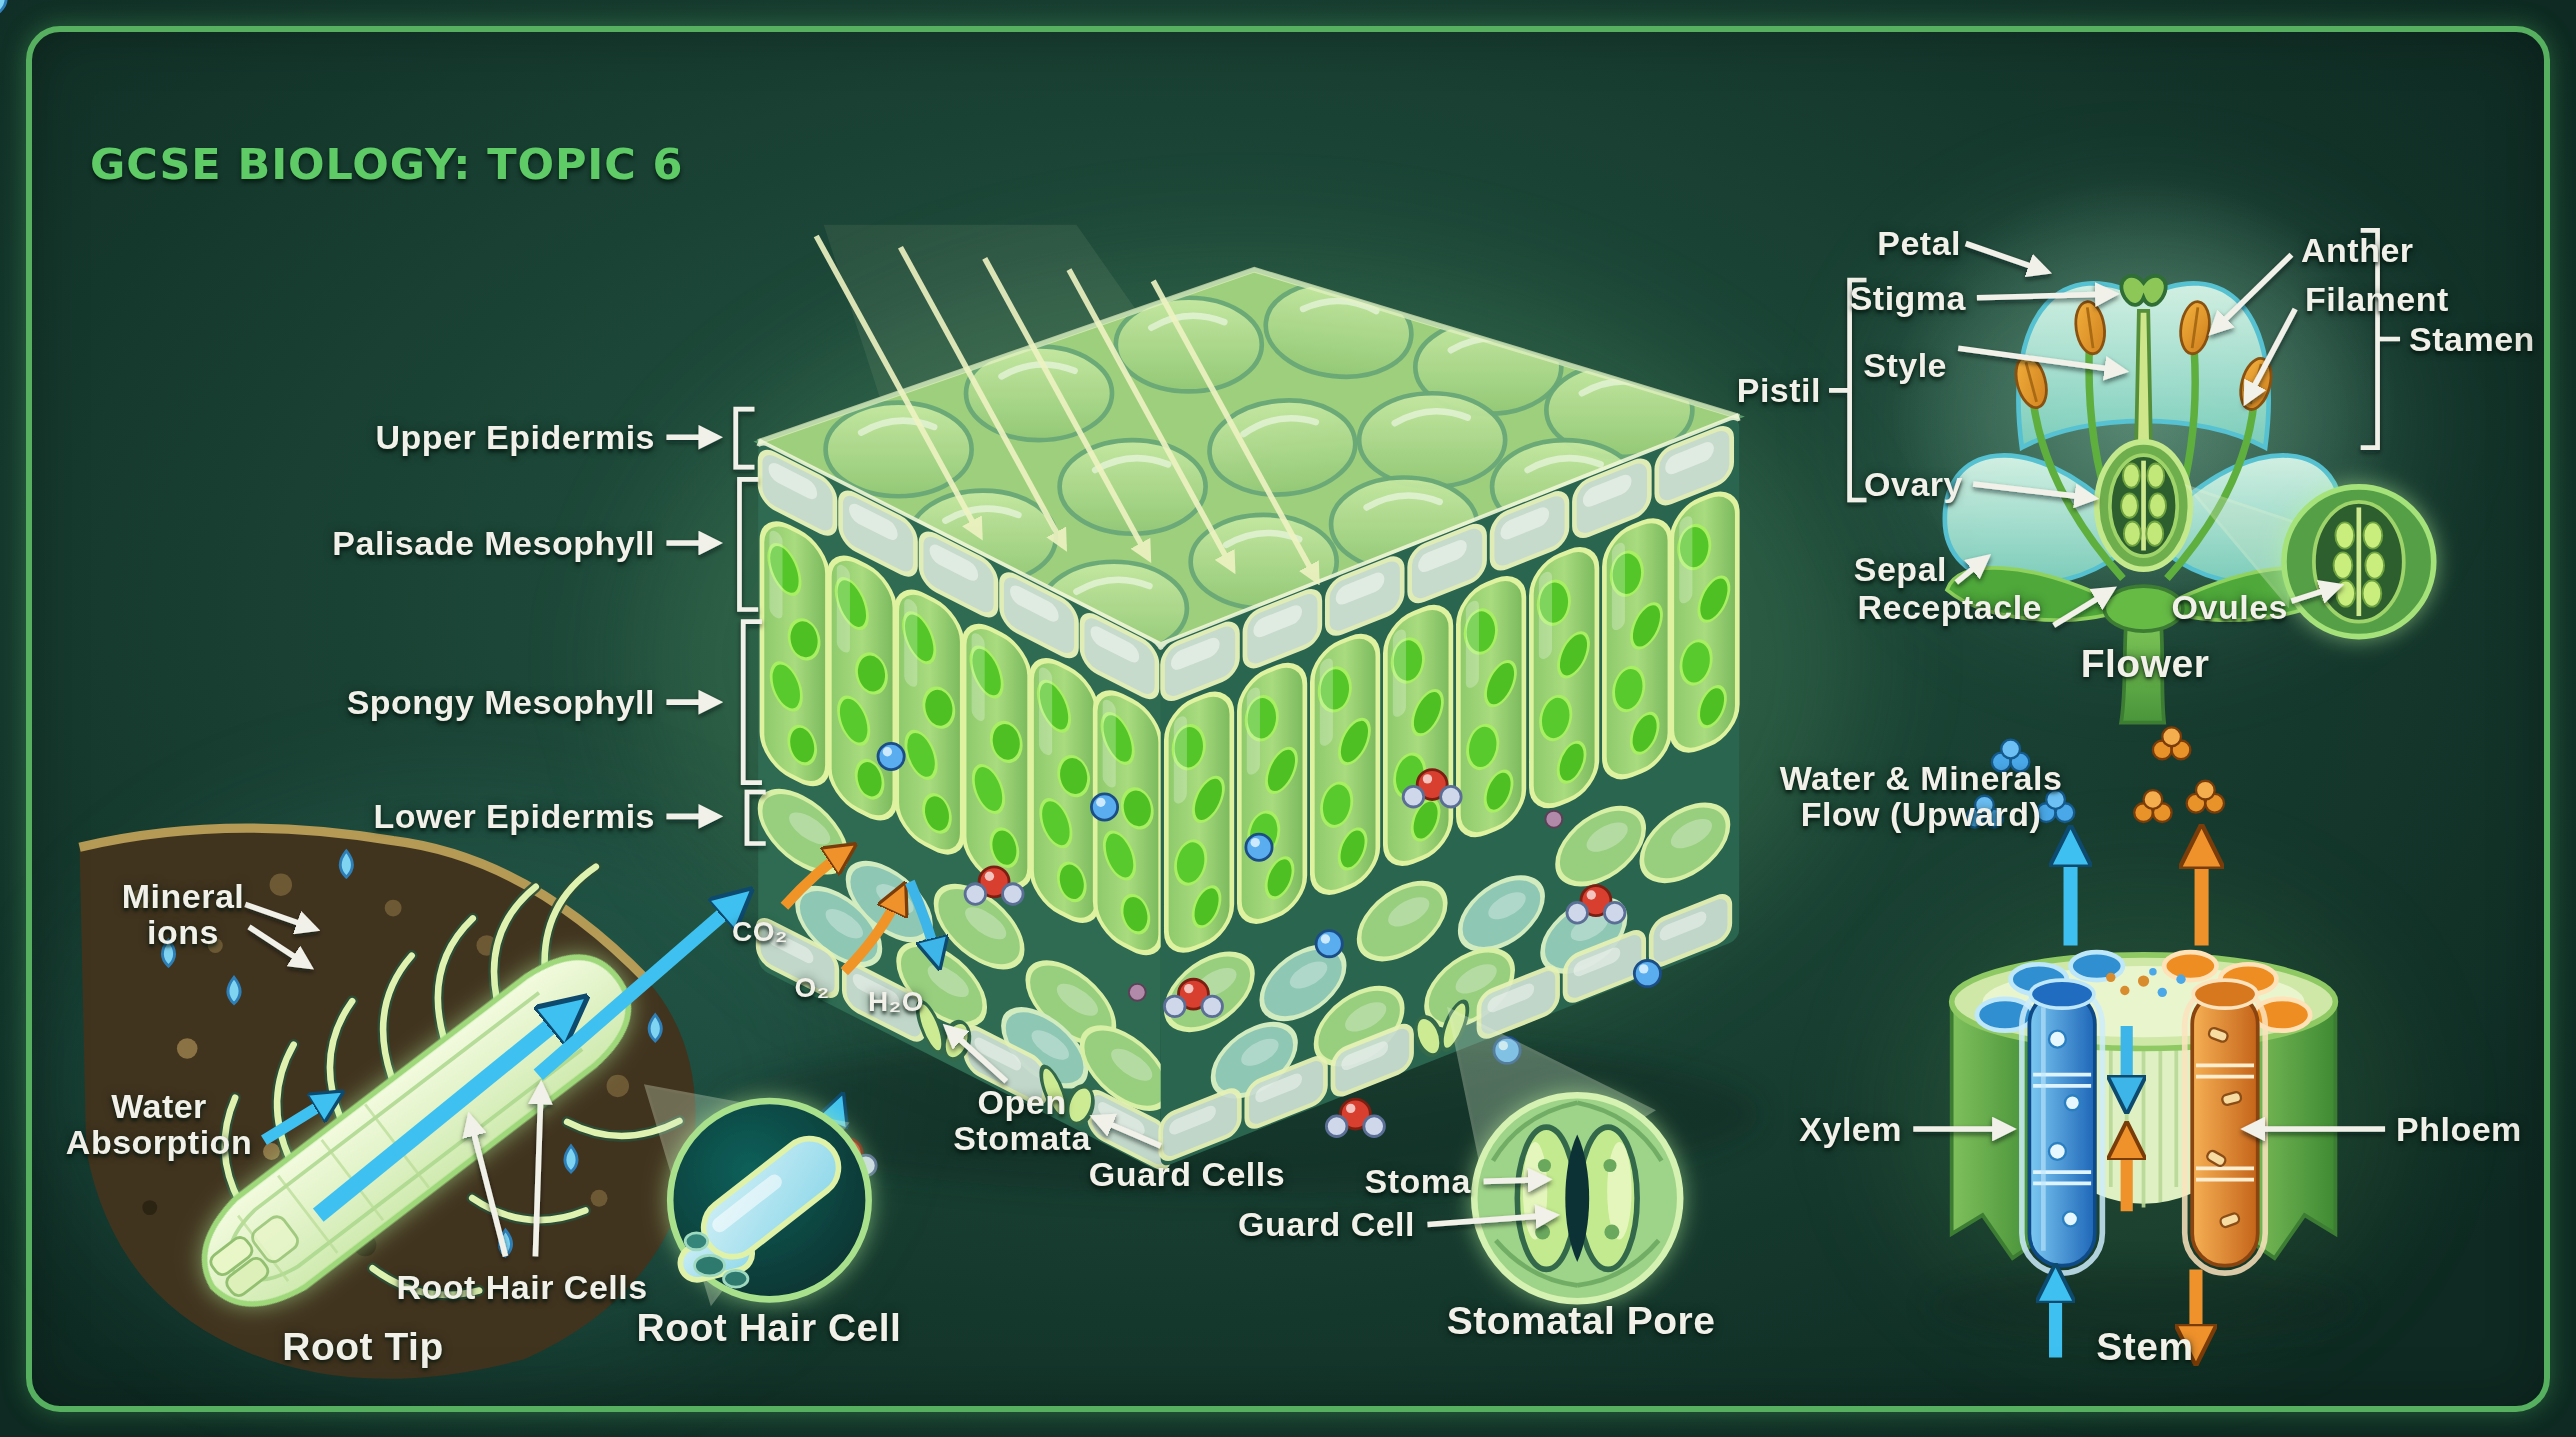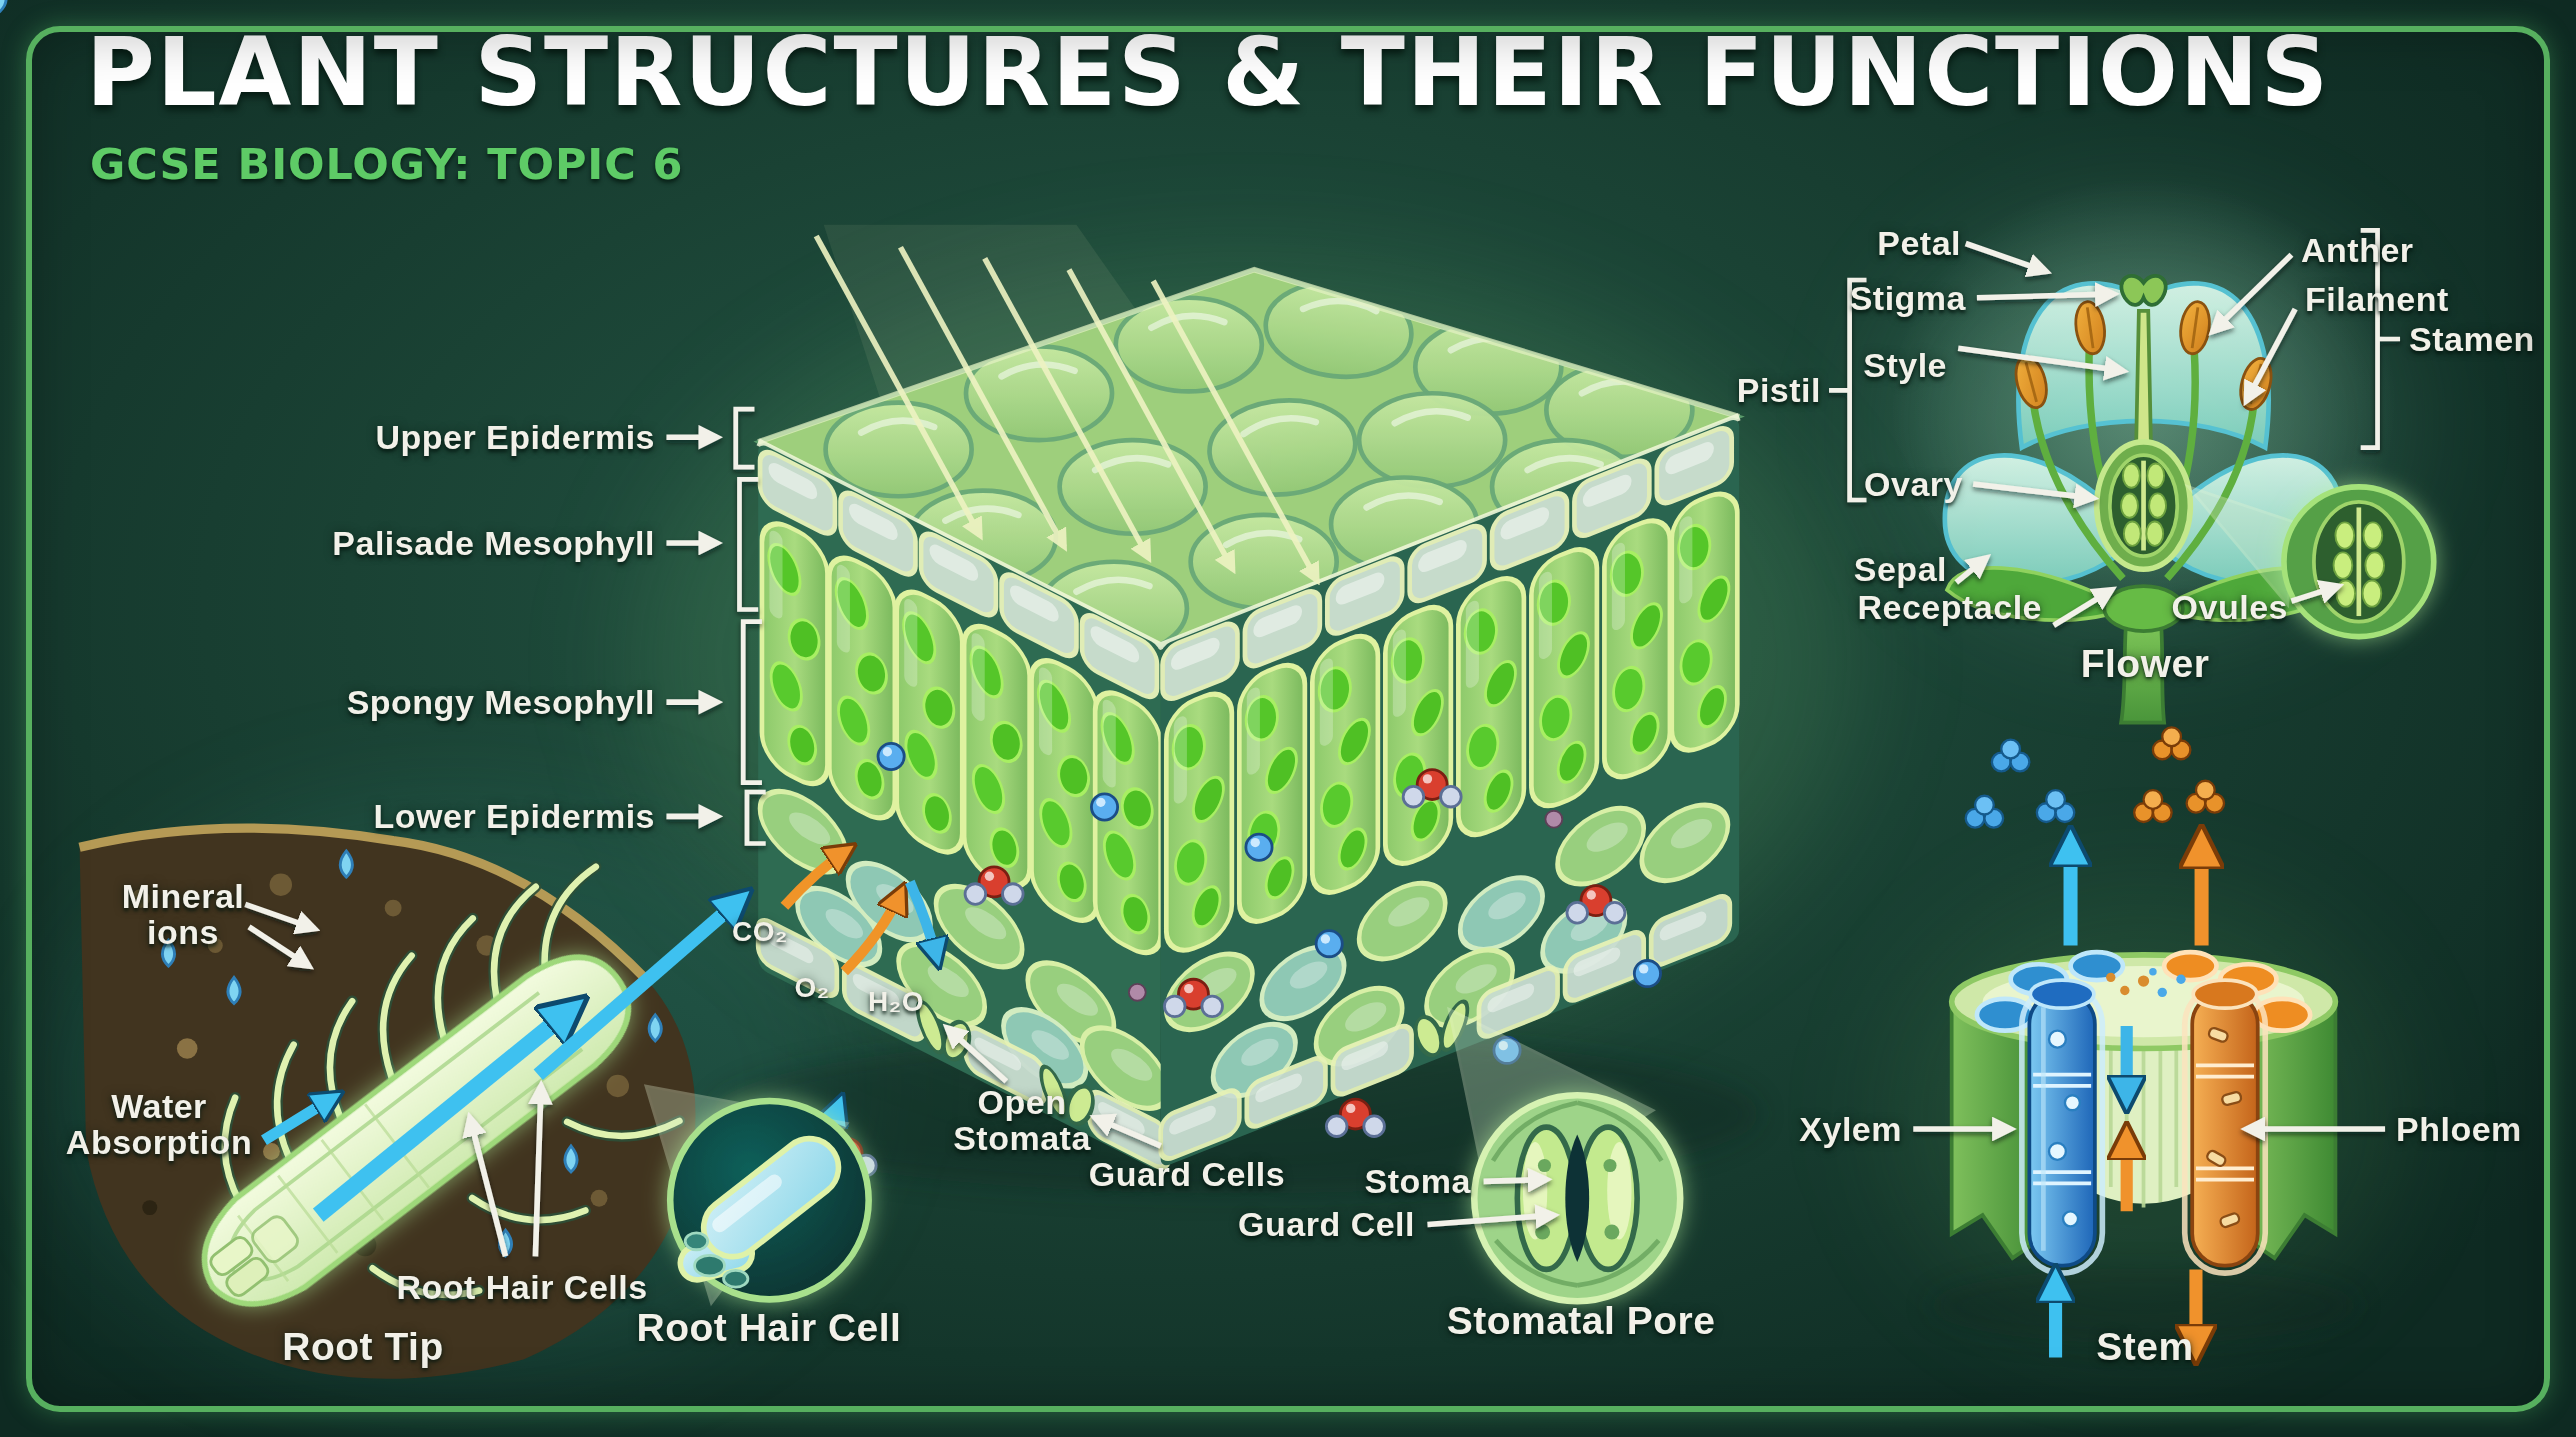--- a/index.html
+++ b/index.html
@@ -549,21 +549,20 @@
     <g stroke="#f2f1e9" stroke-width="5" fill="none" filter="url(#ds)">
       <path d="M806,437 L786,437 L786,499 L806,499"></path>
       <path d="M810,512 L790,512 L790,651 L810,651"></path>
       <path d="M814,664 L794,664 L794,836 L814,836"></path>
       <path d="M818,846 L798,846 L798,901 L818,901"></path>
       <path d="M1994,299 L1976,299 L1976,534 L1994,534 M1976,417 L1954,417"></path>
       <path d="M2522,246 L2540,246 L2540,478 L2522,478 M2540,362 L2564,362"></path>
     </g>
   </svg>
 
-  <div id="title">PLANT STRUCTURES &amp; THEIR FUNCTIONS</div>
   <div id="subtitle">GCSE BIOLOGY: TOPIC 6</div>
 
   <div class="lbl ra" style="left:655px;top:437px">Upper Epidermis</div>
   <div class="lbl ra" style="left:655px;top:543px">Palisade Mesophyll</div>
   <div class="lbl ra" style="left:655px;top:702px">Spongy Mesophyll</div>
   <div class="lbl ra" style="left:655px;top:816px">Lower Epidermis</div>
 
   <div class="lbl ctr gas" style="left:760px;top:932px">CO₂</div>
   <div class="lbl ctr gas" style="left:812px;top:988px">O₂</div>
   <div class="lbl ctr gas" style="left:896px;top:1002px">H₂O</div>
@@ -596,19 +595,23 @@
   <div class="lbl ra" style="left:1821px;top:390px">Pistil</div>
   <div class="lbl ra" style="left:1963px;top:484px">Ovary</div>
   <div class="lbl ra" style="left:1947px;top:569px">Sepal</div>
   <div class="lbl ra" style="left:2042px;top:607px">Receptacle</div>
   <div class="lbl la" style="left:2301px;top:250px">Anther</div>
   <div class="lbl la" style="left:2305px;top:299px">Filament</div>
   <div class="lbl la" style="left:2409px;top:339px">Stamen</div>
   <div class="lbl ra" style="left:2288px;top:607px">Ovules</div>
   <div class="lbl ctr cap" style="left:2145px;top:663px">Flower</div>
 
+  <div class="lbl ctr" style="left:1921px;top:796px">
+    <span class="ln">Water &amp; Minerals</span>
+    <span class="ln">Flow (Upward)</span>
+  </div>
   <div class="lbl ra" style="left:1902px;top:1129px">Xylem</div>
   <div class="lbl la" style="left:2396px;top:1129px">Phloem</div>
   <div class="lbl ctr cap" style="left:2145px;top:1346px">Stem</div>
 
   <div id="frame"></div>
 </div>
 
 
 </body></html>

